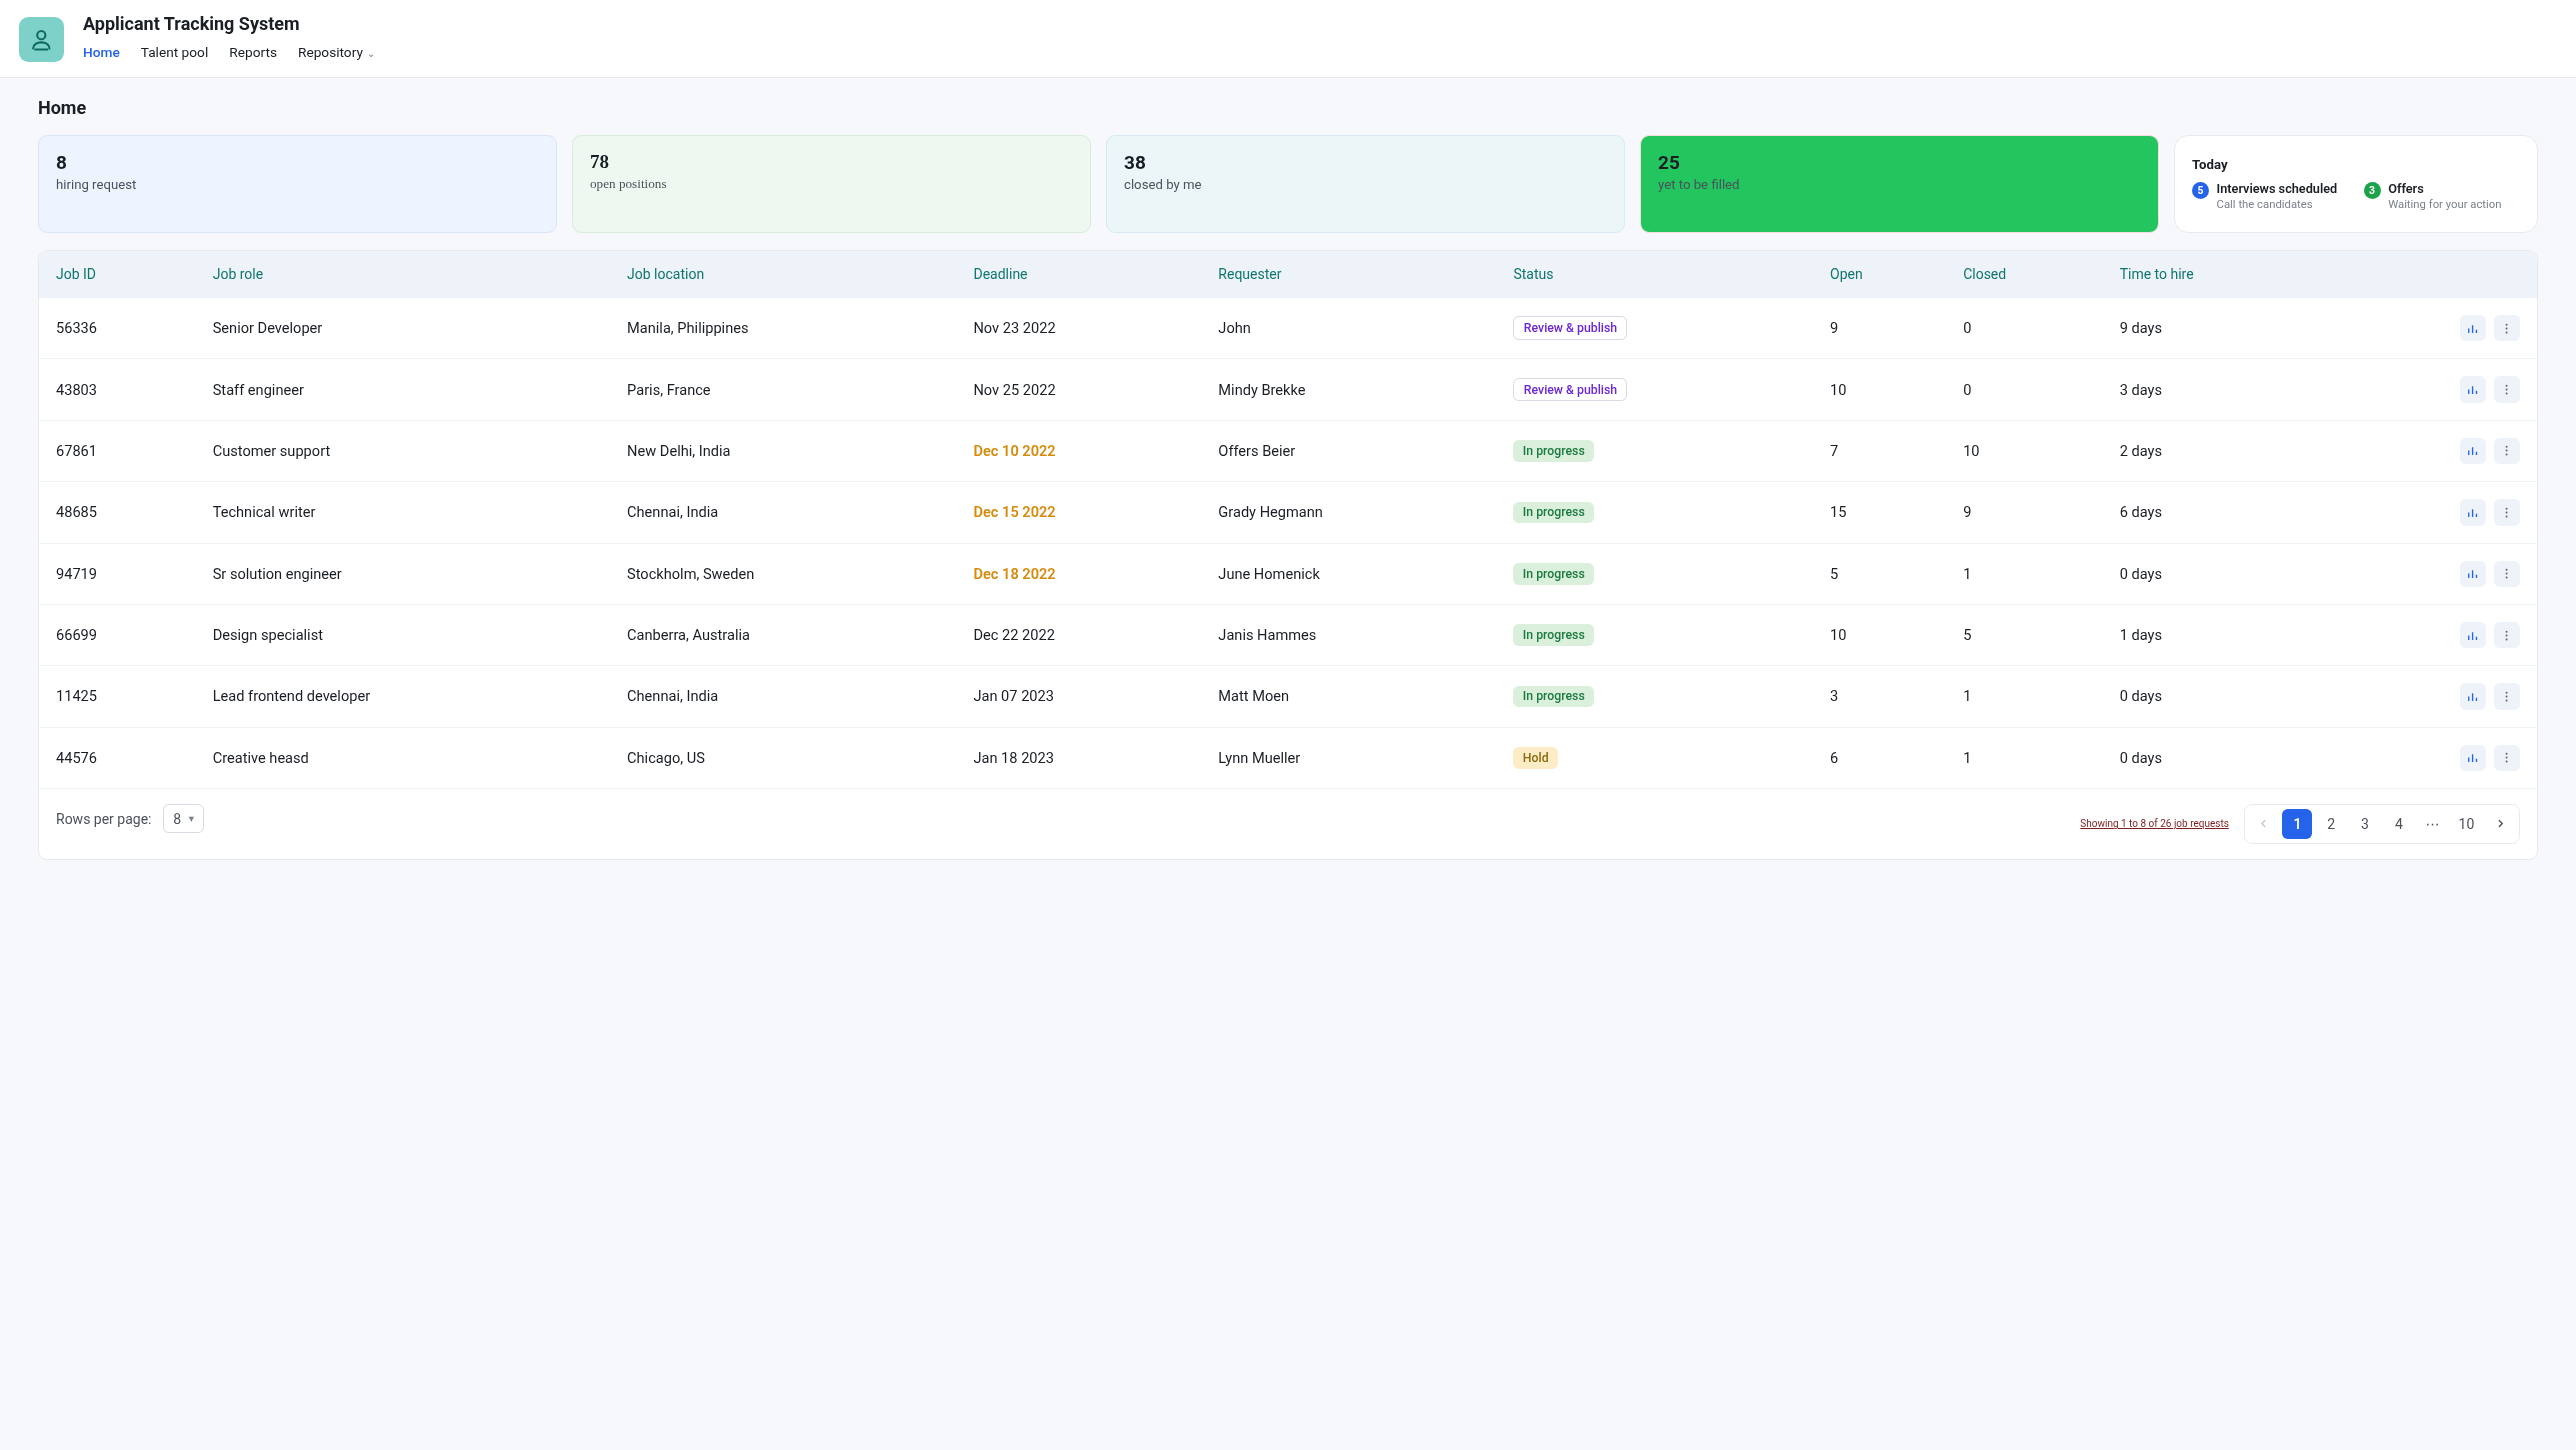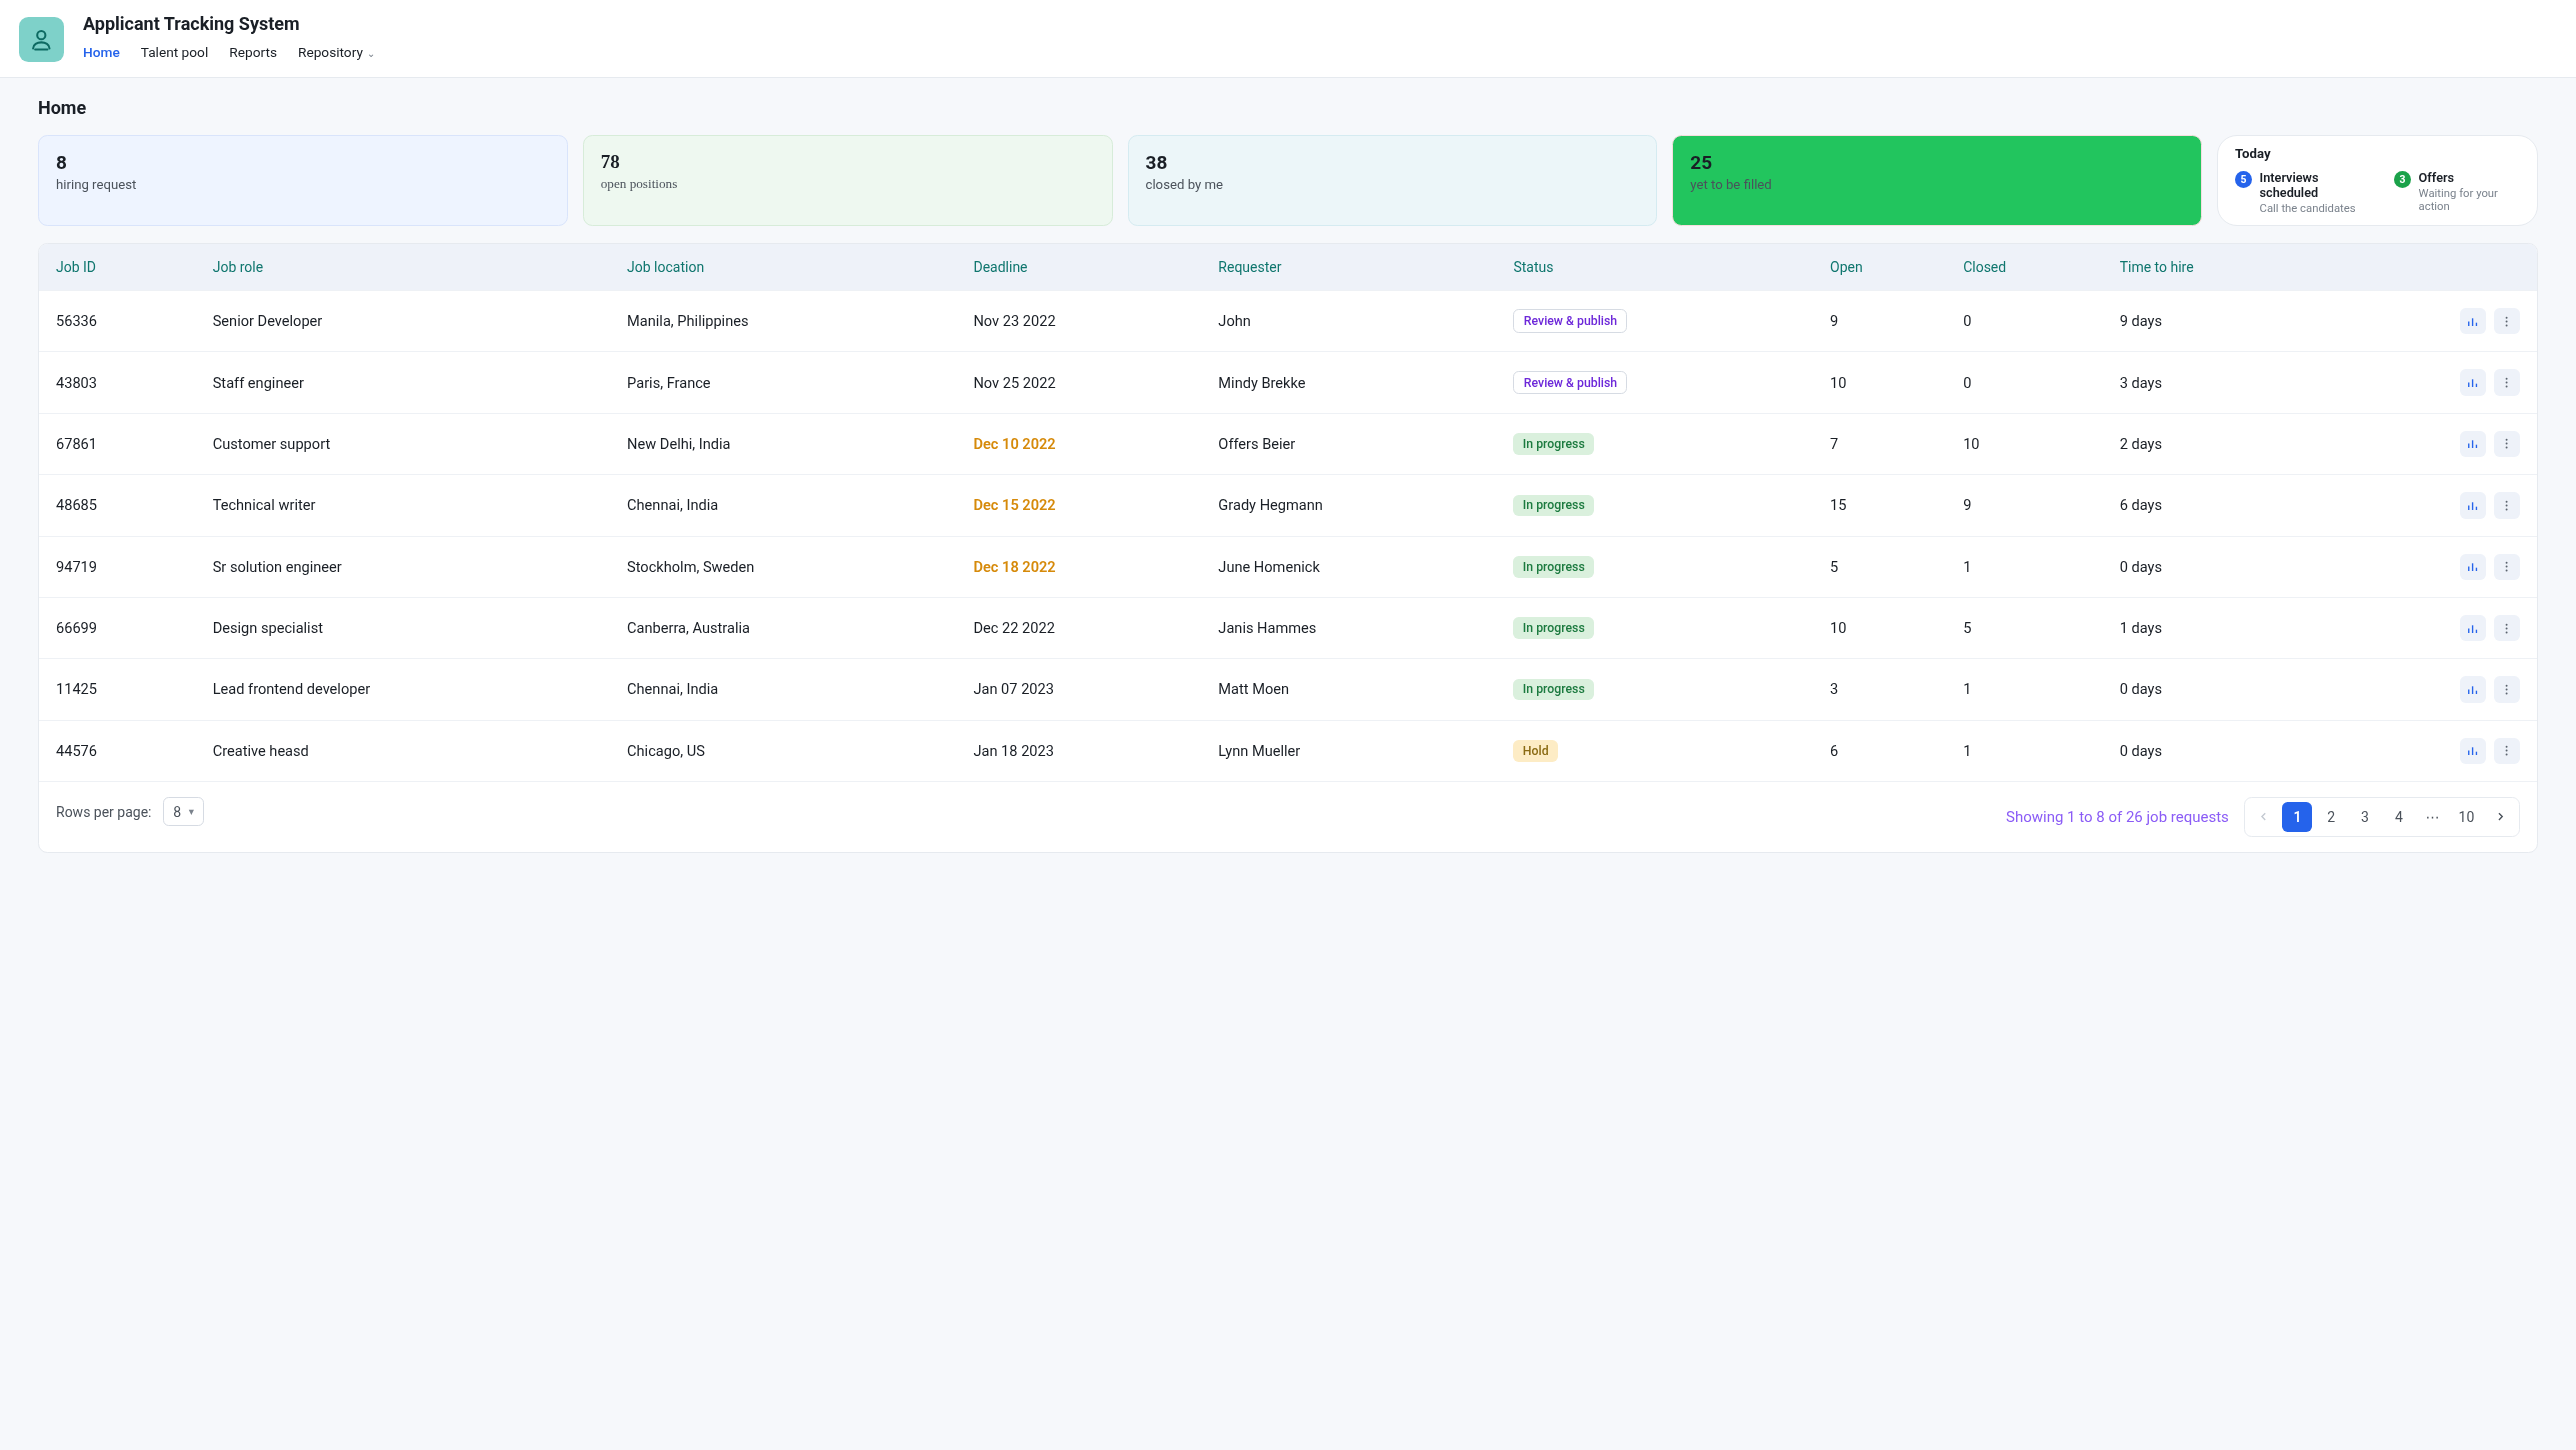--- a/index.html
+++ b/index.html
@@ -39,22 +39,22 @@
     flex: 1; padding: 15px 17px; border-radius: 9.4px; border: 0.9px solid;
   }
   .statcard .num { font-size: 19px; font-weight: 700; margin-bottom: 3.8px; }
   .statcard .lbl { font-size: 13.2px; color: #4b525b; }
   .stat-blue { background: #eef4ff; border-color: #d9e4fb; }
   .stat-green { background: #eef8f0; border-color: #d7ecd9; font-family: Liberation Serif, serif; }
   .stat-cyan { background: #ecf6f9; border-color: #d5ebf1; }
   .stat-red { background: #22c55e; border-color: #f6dede; }
 
   .todaycard {
-    width: 321px; background: #fff; border: 0.9px solid #e6eaef; border-radius: 20px;
-    padding: 10px 17px;
+    width: 364px; background: #fff; border: 0.9px solid #e6eaef; border-radius: 14px;
+    padding: 21px 17px;
   }
   .todaycard .ttl { font-size: 13.2px; font-weight: 700; margin-bottom: 9.4px; }
   .todayrow { display: flex; gap: 26.4px; }
   .todayitem { display: flex; align-items: flex-start; gap: 7.6px; }
   .badge-circle {
     width: 17px; height: 17px; border-radius: 50%; color: #fff;
     display: inline-flex; align-items: center; justify-content: center;
     font-size: 10.4px; font-weight: 700; flex-shrink: 0; margin-top: 0.9px;
   }
   .bc-blue { background: #2563eb; }
@@ -91,21 +91,21 @@
   .tablefooter {
     display: flex; align-items: flex-start; justify-content: space-between;
     padding: 15px 17px; border-top: 0.9px solid #eef1f5;
   }
   .rpp { display: flex; align-items: center; gap: 11.3px; font-size: 14px; color: #4b525b; }
   .select {
     border: 0.9px solid #d6dbe3; border-radius: 5.7px; padding: 5.7px 9.4px; font-size: 14px;
     display: inline-flex; align-items: center; gap: 7.6px; cursor: pointer; background: #fff;
   }
   .pager { display: flex; align-items: center; gap: 15px; }
-  .pager-summary { font-size: 15px; color: #8b5cf6; }
+  .pager-summary { font-size: 10px; color: #7f1d1d; text-decoration: underline; }
   .pagebtns { display: flex; align-items: center; gap: 3.8px; border: 0.9px solid #e6eaef; border-radius: 7.6px; padding: 3.8px; }
   .pagebtn {
     min-width: 30px; height: 30px; border-radius: 5.7px; display: inline-flex;
     align-items: center; justify-content: center; font-size: 14px; cursor: pointer;
     color: #4b525b;
   }
   .pagebtn.active { background: #2563eb; color: #fff; font-weight: 600; }
   .pagebtn.disabled { color: #c3c9d1; cursor: default; }
 
   th:first-child, td:first-child { padding-left: 17px; }

